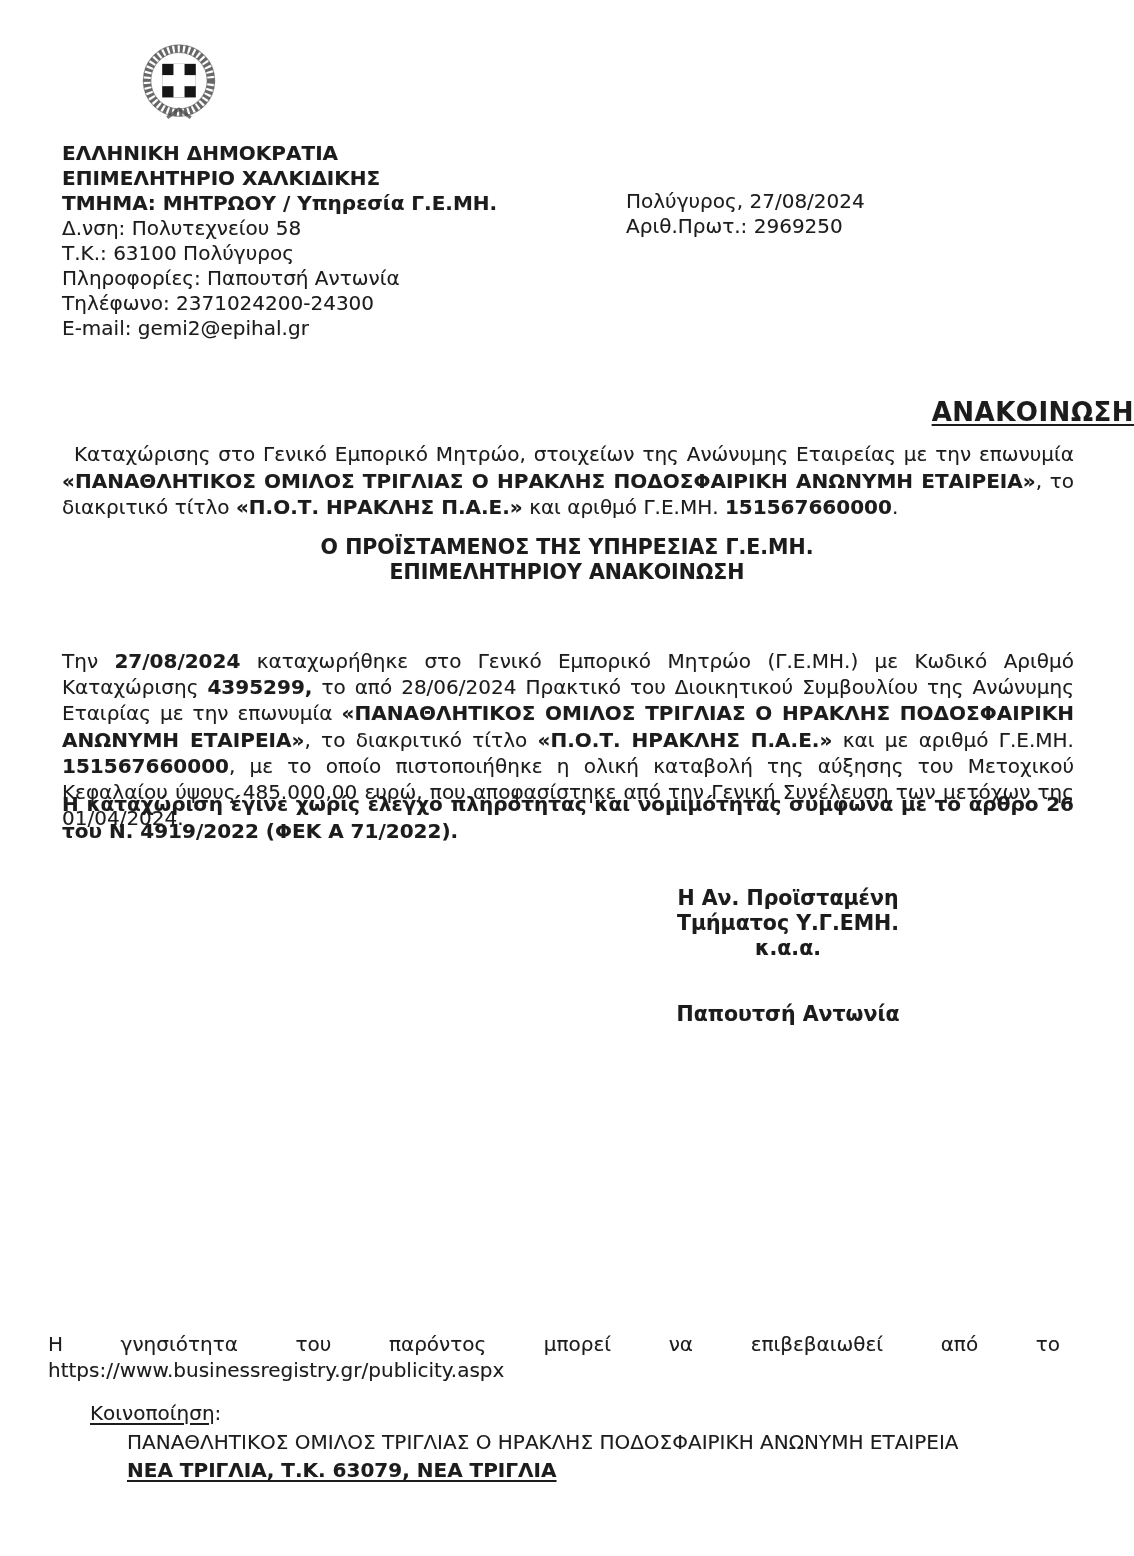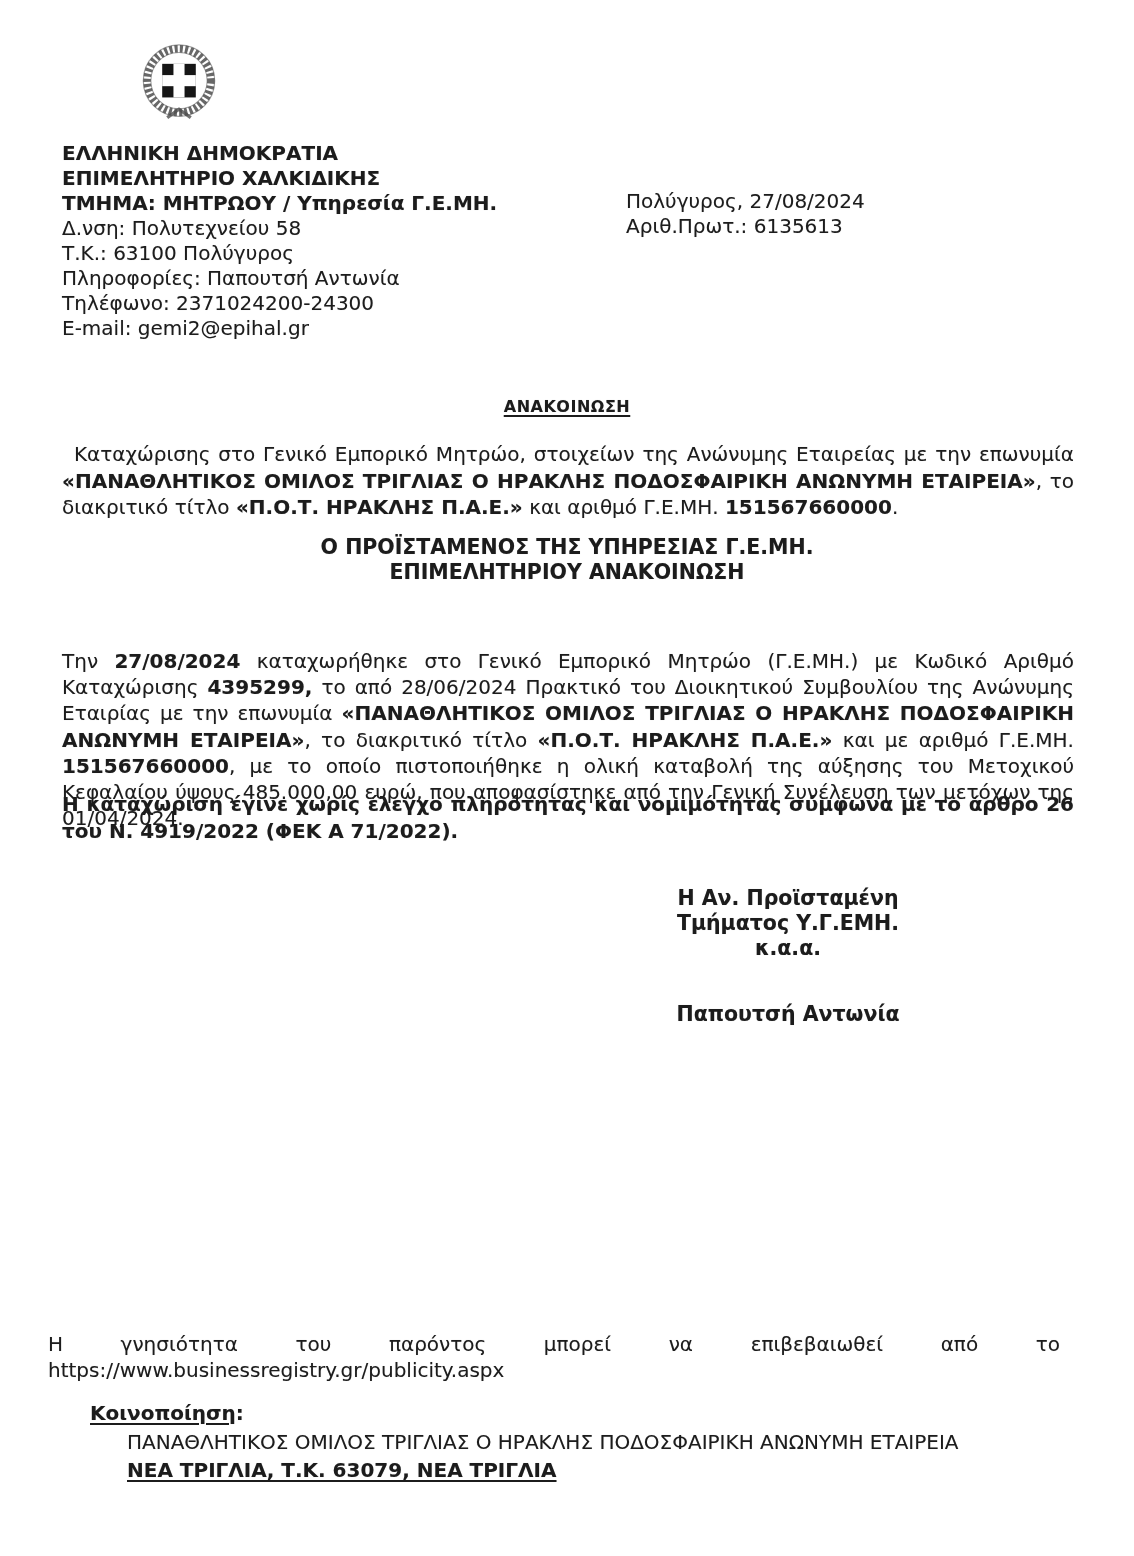--- a/index.html
+++ b/index.html
@@ -17,41 +17,41 @@
   }
   .abs { position:absolute; }
 
   .emblem { left:136px; top:42px; width:86px; height:84px; }
 
   .letterhead { left:62px; top:141px; font-size:20px; line-height:25px; white-space:nowrap; }
   .letterhead .org { font-weight:bold; }
 
   .proto { left:626px; top:166px; font-size:20px; line-height:25px; white-space:nowrap;margin-top:23px; }
 
-  .doc-title { left:0; top:397px; width:100%; text-align:center;
-               font-size:16px; font-weight:bold; letter-spacing:0.5px; }
+  .doc-title { left:0; top:397px; width:100%; text-align:right;
+               font-size:26px; font-weight:bold; letter-spacing:0.5px; }
   .doc-title .u { text-decoration:underline; text-decoration-thickness:2px; text-underline-offset:3px; }
 
   .para { left:62px; width:1012px; font-size:20px; text-align:justify; }
   .intro  { top:441px; line-height:26.5px; text-indent:12px; }
   .bodyp  { top:648px; line-height:26.2px; }
   .lawp   { top:791px; line-height:26.5px; font-weight:bold; }
 
   .issuer { left:0; top:535px; width:100%; text-align:center;
             font-weight:bold; font-size:20.5px; line-height:24.5px; }
 
   .sig { left:628px; top:886px; width:320px; text-align:center;
          font-weight:bold; font-size:20.5px; line-height:25px; }
   .sig .name { margin-top:41px; }
 
   .verify { left:48px; top:1331px; width:1012px; font-size:20px; line-height:26px; }
   .verify .stretch { text-align:justify; text-align-last:justify; }
 
   .cc { left:90px; top:1399px; font-size:20px; line-height:28.5px; }
-  .cc .label { font-weight:bold; }
+  .cc .label { font-weight:normal; }
   .cc .label .u { text-decoration:underline; text-decoration-thickness:2px; text-underline-offset:3px; }
   .cc .indent { margin-left:37px; }
   .cc .address { font-weight:bold; text-decoration:underline; text-decoration-thickness:2px; text-underline-offset:3px; }
 
   b { font-weight:bold; }
 </style>
 </head>
 <body>
 
 <div class="page">
@@ -74,21 +74,21 @@
     <div class="org">ΤΜΗΜΑ: ΜΗΤΡΩΟΥ / Υπηρεσία Γ.Ε.ΜΗ.</div>
     <div>Δ.νση: Πολυτεχνείου 58</div>
     <div>Τ.Κ.: 63100 Πολύγυρος</div>
     <div>Πληροφορίες: Παπουτσή Αντωνία</div>
     <div>Τηλέφωνο: 2371024200-24300</div>
     <div>E-mail: gemi2@epihal.gr</div>
   </div>
 
   <div class="abs proto">
     <div>Πολύγυρος, 27/08/2024</div>
-    <div>Αριθ.Πρωτ.: 6135613</div>
+    <div>Αριθ.Πρωτ.: 2969250</div>
   </div>
 
   <div class="abs doc-title">
     <span class="u">ΑΝΑΚΟΙΝΩΣΗ</span>
   </div>
 
   <div class="abs para intro"><span>Καταχώρισης στο Γενικό Εμπορικό Μητρώο, στοιχείων της Ανώνυμης Εταιρείας με την επωνυμία </span><b>«ΠΑΝΑΘΛΗΤΙΚΟΣ ΟΜΙΛΟΣ ΤΡΙΓΛΙΑΣ Ο ΗΡΑΚΛΗΣ ΠΟΔΟΣΦΑΙΡΙΚΗ ΑΝΩΝΥΜΗ ΕΤΑΙΡΕΙΑ»</b><span>, το διακριτικό τίτλο </span><b>«Π.Ο.Τ. ΗΡΑΚΛΗΣ Π.Α.Ε.»</b><span> και αριθμό Γ.Ε.ΜΗ. </span><b>151567660000</b><span>.</span></div>
 
   <div class="abs issuer">
     <div>Ο ΠΡΟΪΣΤΑΜΕΝΟΣ ΤΗΣ ΥΠΗΡΕΣΙΑΣ Γ.Ε.ΜΗ.</div>

